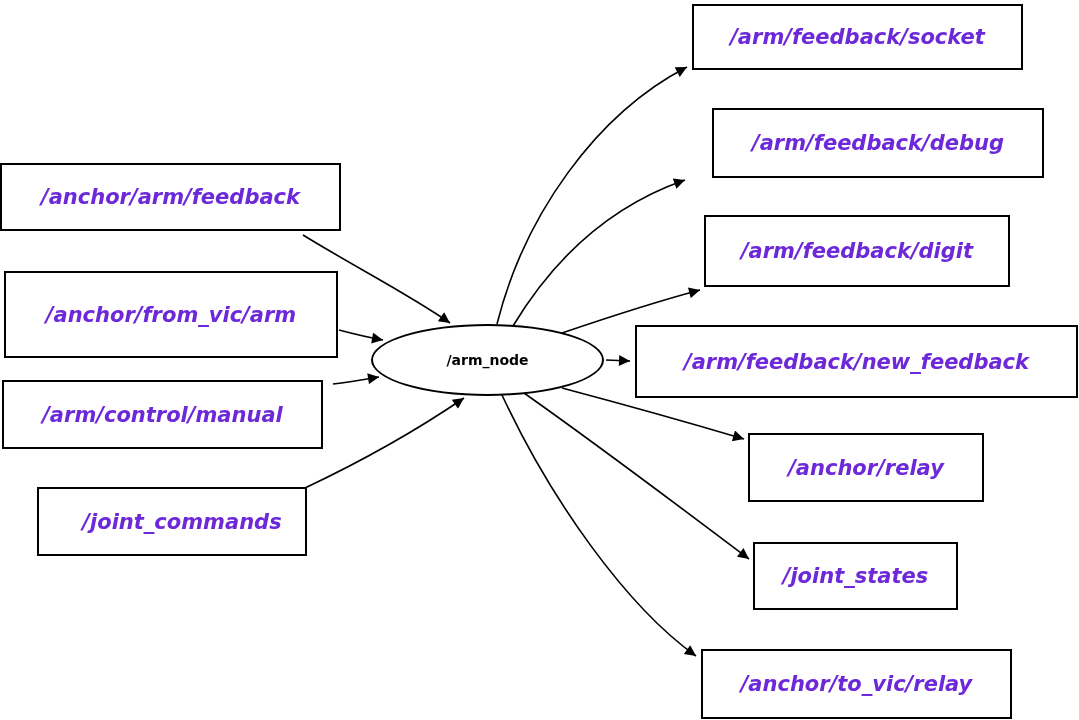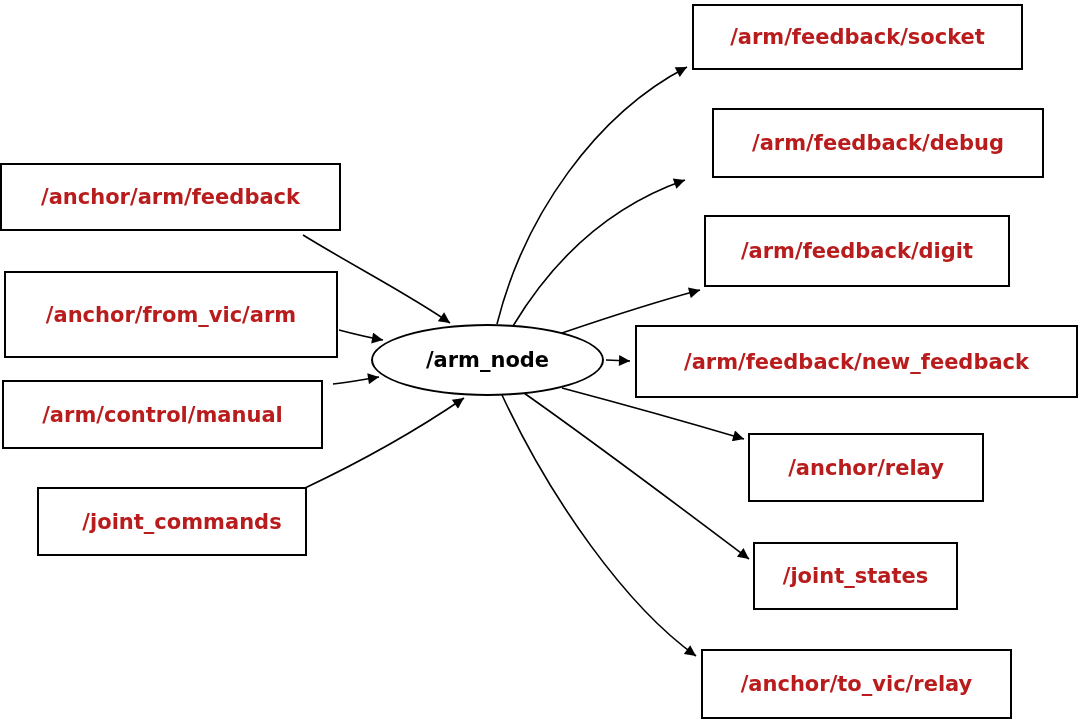--- a/index.html
+++ b/index.html
@@ -25,33 +25,34 @@
   .topic-box {
     position: absolute;
     box-sizing: border-box;
     border: 2px solid #000000;
     background: #ffffff;
     display: flex;
     align-items: center;
     justify-content: center;
     font-size: 21px;
     font-weight: bold;
-    color: #b91c1c;
+    color: #6d28d9;
     white-space: nowrap;
+    font-style: italic;
   }
   .node-ellipse {
     position: absolute;
     box-sizing: border-box;
     border: 2px solid #000000;
     border-radius: 50%;
     background: #ffffff;
     display: flex;
     align-items: center;
     justify-content: center;
-    font-size: 21px;
+    font-size: 14px;
     font-weight: bold;
     color: #000000;
     white-space: nowrap;
   }
 </style>
 </head>
 <body>
 
 <div class="canvas">
 

